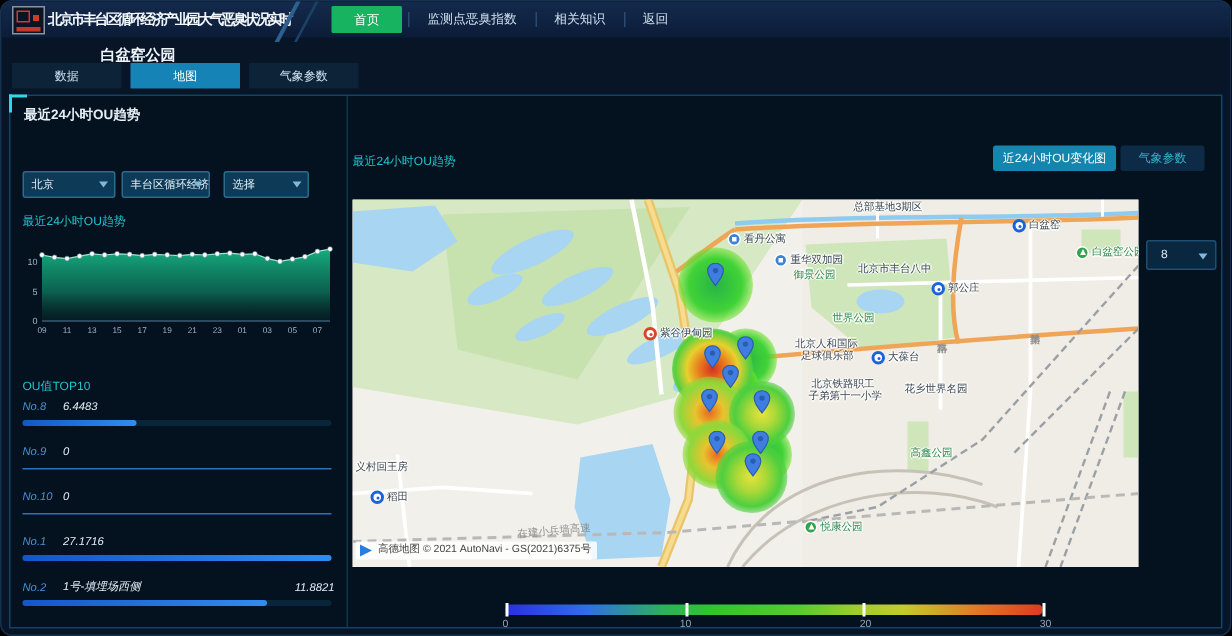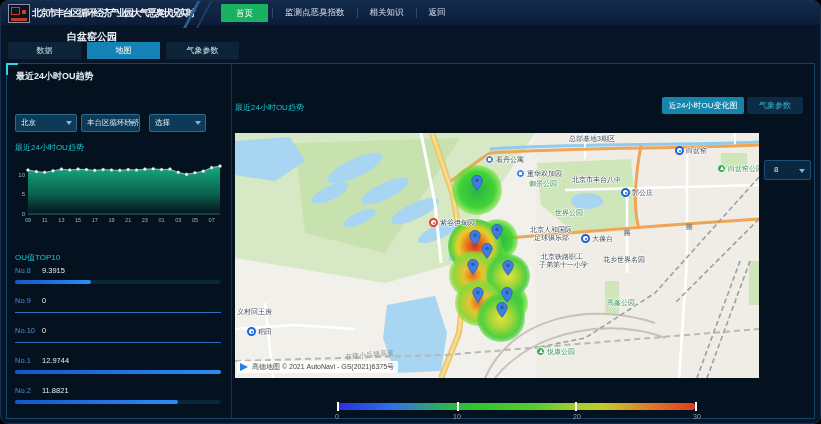--- a/index.html
+++ b/index.html
@@ -29,21 +29,21 @@
   .main-title{position:absolute;left:9px;top:6px;font-size:9px;font-weight:bold;color:#e6eef6;}
   .divider-v{position:absolute;left:224px;top:0;bottom:0;width:1px;background:#0e344f;}
   
   .sel{position:absolute;height:17px;background:#0d3a57;border:1px solid #2a6b8e;border-radius:2px;color:#e8f2f8;
        font-size:7.5px;line-height:15px;padding:0 12px 16px 5px;box-sizing:border-box;white-space:nowrap;overflow:hidden;cursor:pointer;}
   .sel .chev{position:absolute;right:4px;top:6px;width:0;height:0;border-left:3px solid transparent;border-right:3px solid transparent;border-top:4px solid #7fb8d8;}
   .chart-label,.top-title,.map-sec-label{position:absolute;font-size:8px;color:#1fc3cd;}
   .trend{position:absolute;left:4px;top:86px;}
   .rows{position:absolute;left:8px;top:198px;width:208px;}
   .row{position:relative;height:30px;}
-  .row-line{display:flex;font-size:7.5px;padding-top:4px;align-items:flex-end;}
+  .row-line{display:flex;font-size:7.5px;padding-top:4px;align-items:flex-end;font-style:italic;}
   .rank{color:#4a90d9;width:27px;flex:none;}
   .rname{color:#e8f1fa;flex:1;white-space:nowrap;overflow:hidden;}
   .rval{color:#e4edf6;}
   .track{position:absolute;left:0;right:2px;top:18px;height:4px;background:#082539;border-radius:2px;}
   .bar{height:4px;border-radius:2px;background:linear-gradient(90deg,#1257c8,#2f8df0);}
   .track0{position:absolute;left:0;right:2px;top:20px;height:1px;background:#2e6fc0;}
   
   .btn{position:absolute;height:17px;line-height:17px;text-align:center;font-size:8px;border-radius:2px;cursor:pointer;}
   .btn.on{background:#1486ad;color:#fff;}
   .btn.off{background:#0d2b46;color:#2fb3c9;}
@@ -172,21 +172,21 @@
         <circle cx="192.30434782608697" cy="21.17857142857143" r="1.6" fill="#fff" stroke="#6a8aa8" stroke-width="0.4"></circle>
         <circle cx="200.65217391304347" cy="17.642857142857142" r="1.6" fill="#fff" stroke="#6a8aa8" stroke-width="0.4"></circle>
         <text x="200.65217391304347" y="72" text-anchor="middle" font-size="5.5" fill="#9fb3c8">07</text>
         <circle cx="209" cy="16.071428571428577" r="1.6" fill="#fff" stroke="#6a8aa8" stroke-width="0.4"></circle>
       </svg>
     <div class="top-title" style="left:8px;top:188px;">OU值TOP10</div>
     <div class="rows">
         <div class="row">
           <div class="row-line">
             <span class="rank">No.8</span>
-            <span class="rval">9.3915</span>
+            <span class="rval">6.4483</span>
           </div>
           <div class="track">
             <div class="bar" style="width: 37%;"></div>
           </div>
         </div>
         <div class="row">
           <div class="row-line">
             <span class="rank">No.9</span>
             <span class="rval">0</span>
           </div>
@@ -195,29 +195,30 @@
         <div class="row">
           <div class="row-line">
             <span class="rank">No.10</span>
             <span class="rval">0</span>
           </div>
           <div class="track0"></div>
         </div>
         <div class="row">
           <div class="row-line">
             <span class="rank">No.1</span>
-            <span class="rval">12.9744</span>
+            <span class="rval">27.1716</span>
           </div>
           <div class="track">
             <div class="bar" style="width: 100%;"></div>
           </div>
         </div>
         <div class="row">
           <div class="row-line">
             <span class="rank">No.2</span>
+            <span class="rname">1号-填埋场西侧</span>
             <span class="rval">11.8821</span>
           </div>
           <div class="track">
             <div class="bar" style="width: 79%;"></div>
           </div>
         </div>
       </div>
 
     <div class="map-sec-label" style="left:228px;top:38px;">最近24小时OU趋势</div>
     <div id="mapbtns">

